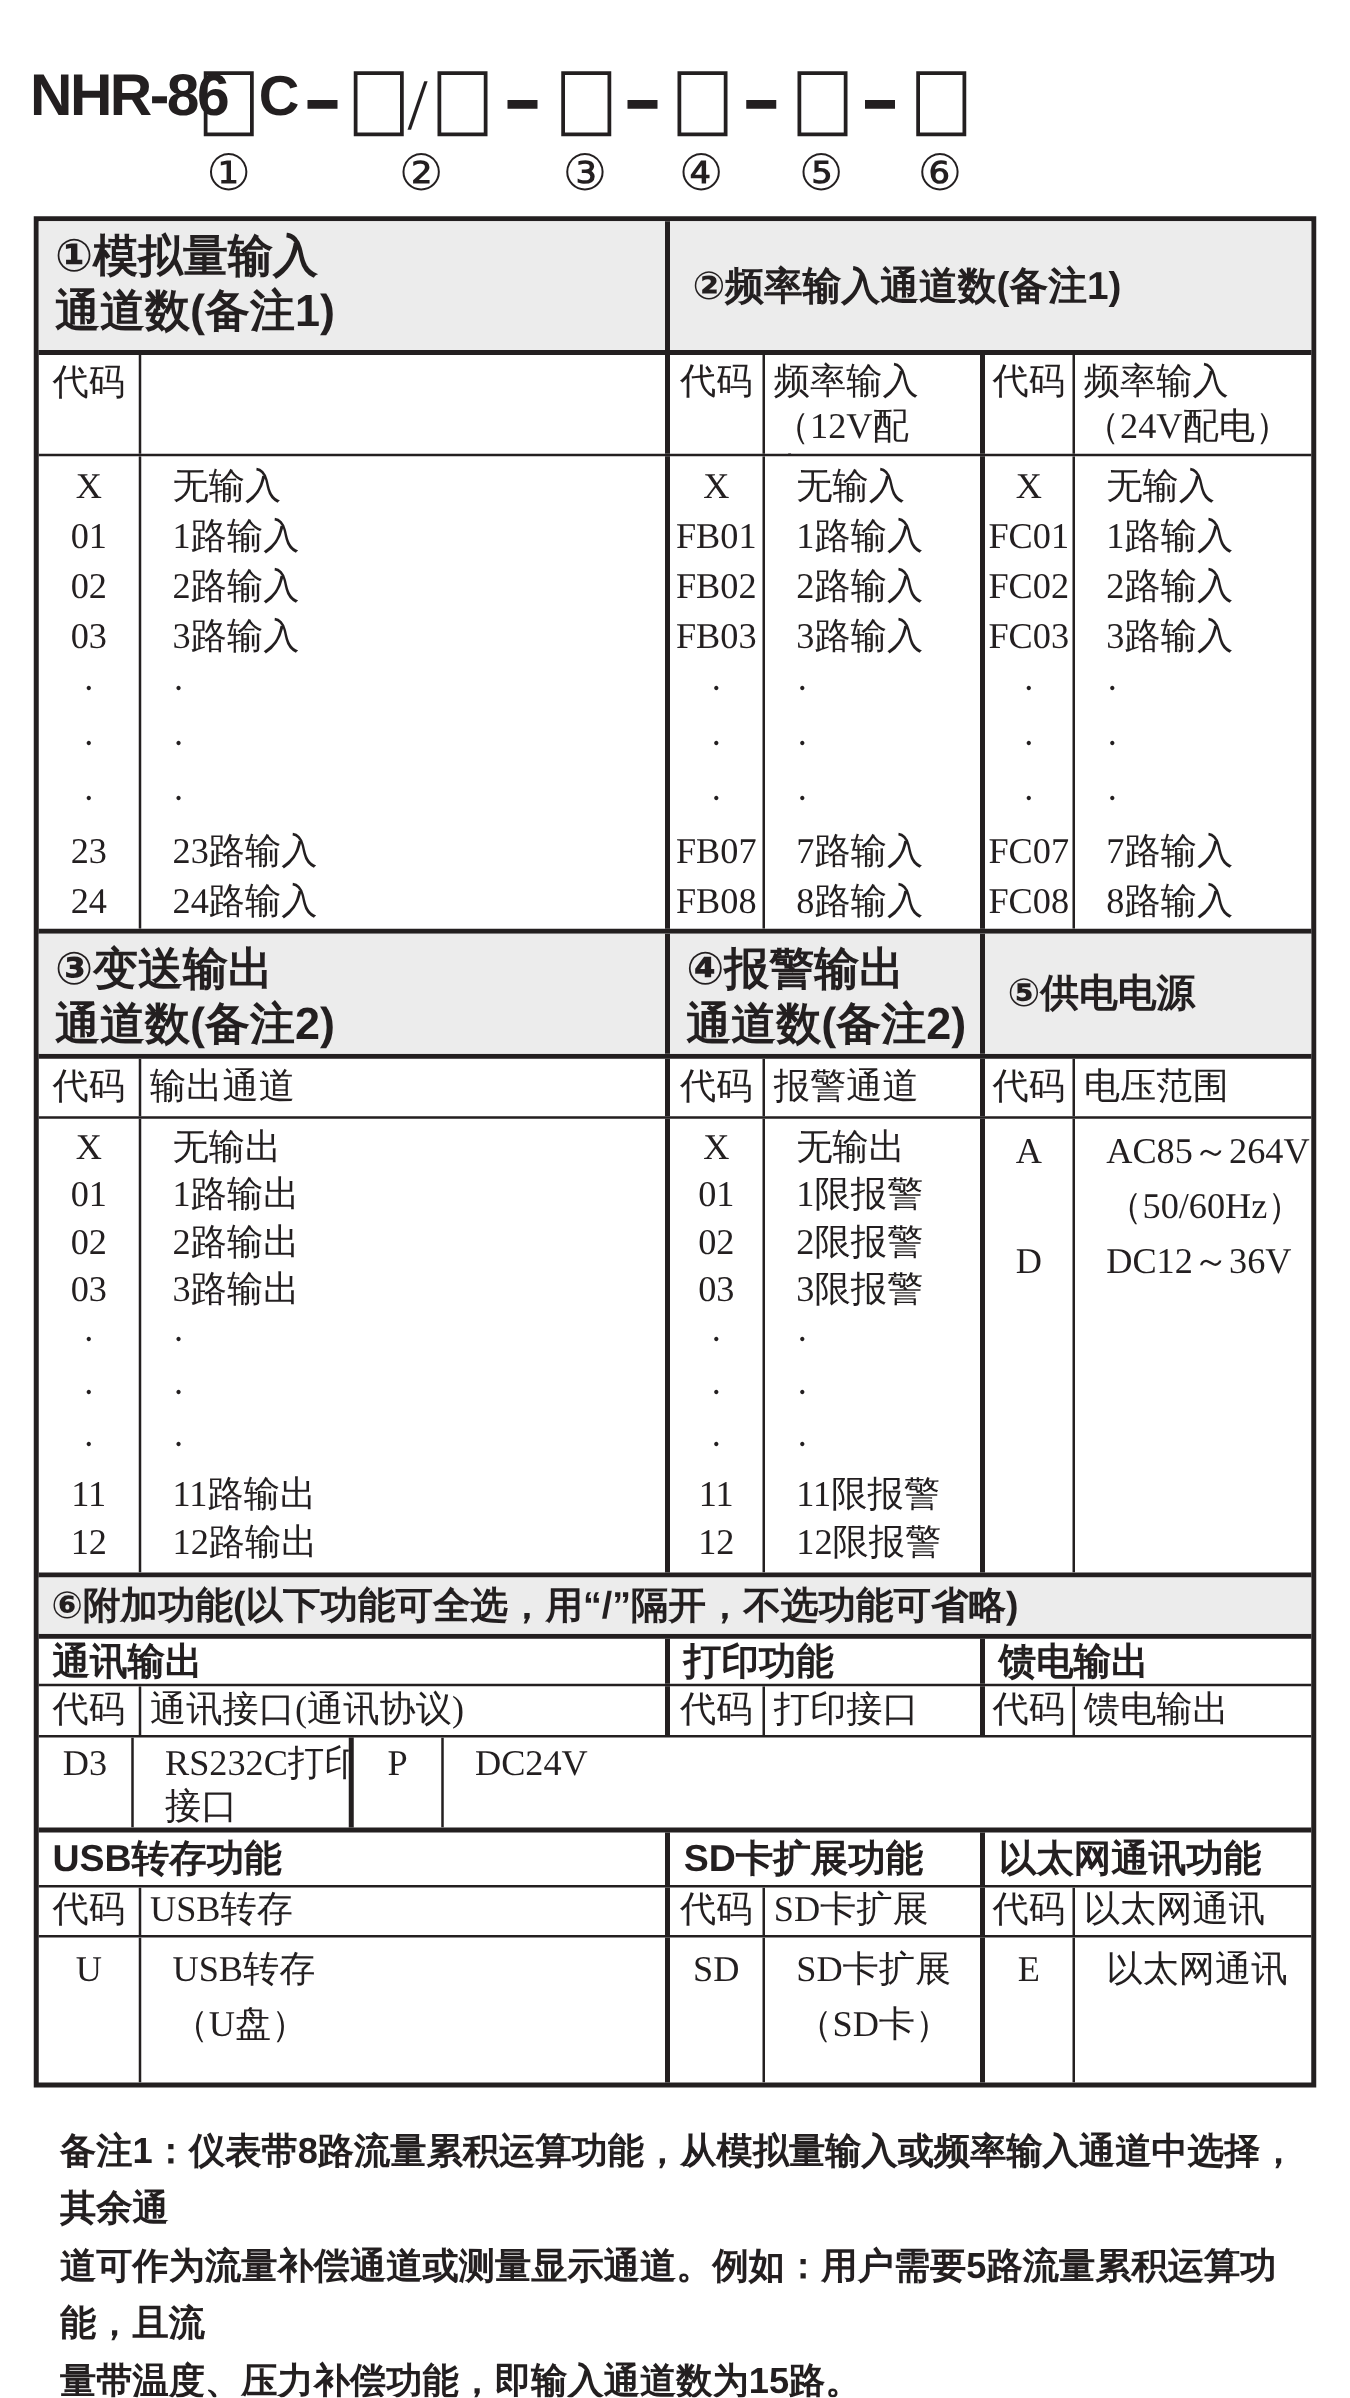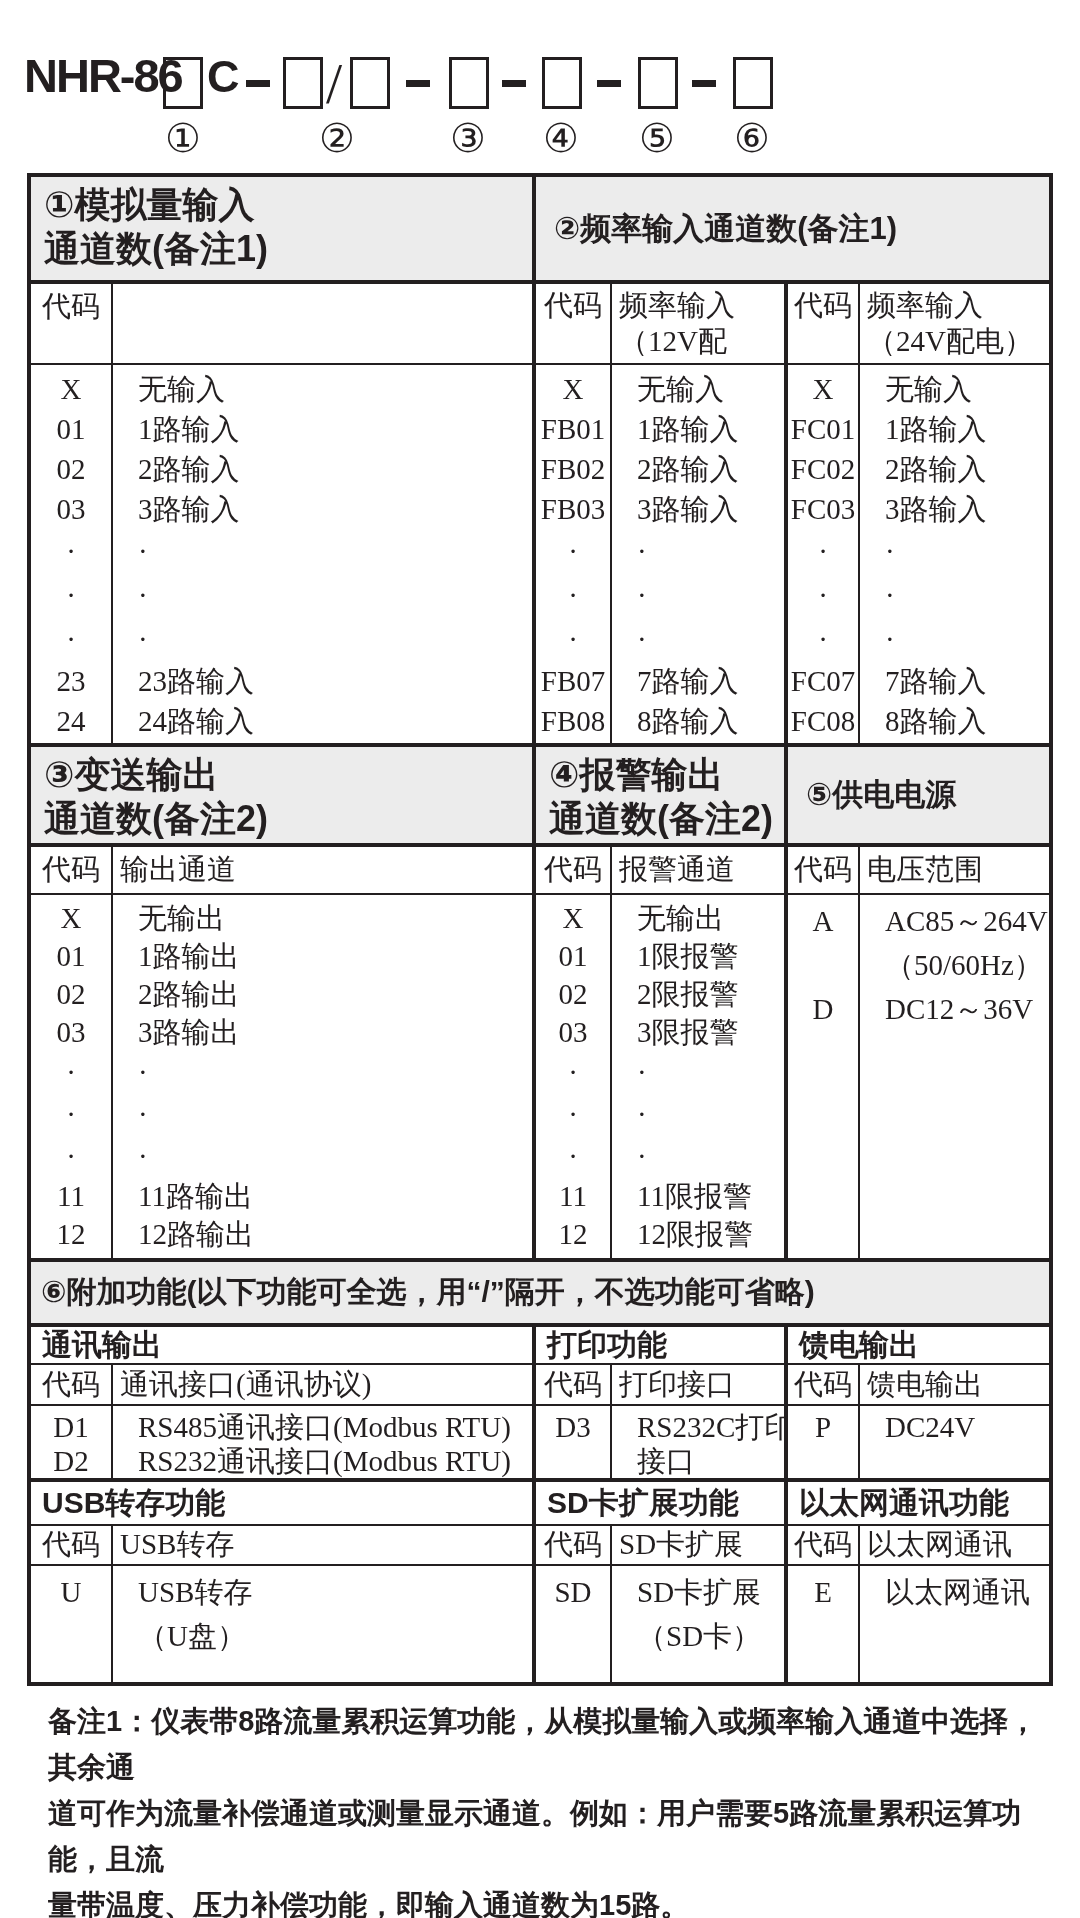--- a/index.html
+++ b/index.html
@@ -72,21 +72,21 @@
   .r44 .tcode,.r44 .tdesc>div{line-height:44px;}
   .r34 .tcode,.r34 .tdesc>div{line-height:34px;}
 
   
   .band-h1 .cell{height:103px;}
   .band-sub1 .cell{height:79px;}
   .band-d1 .cell{height:378px;}
   .band-h2 .cell{height:96px;}
   .band-sub2 .cell{height:46px;}
   .band-d2 .cell{height:363px;}
-  .band-h6 .cell{height:61px;}
+  .band-h6 .cell{height:45px;}
   .band-t1 .cell{height:36px;}
   .band-sub3 .cell{height:39px;}
   .band-d3 .cell{height:72px;}
   .band-t2 .cell{height:42px;}
   .band-sub4 .cell{height:38px;}
   .band-d4 .cell{height:116px;}
 
   .h6txt{display:flex;align-items:center;height:100%;padding-left:10px;
     font-family:"Liberation Sans","DejaVu Sans",sans-serif;font-weight:bold;font-size:30px;}
 
@@ -555,36 +555,20 @@
         <div class="sub">
           <div class="scode">代码</div>
           <div class="sdesc">
               <div>馈电输出</div>
             </div>
         </div>
       </div>
     </div>
 
     <div class="band band-d3 bt2">
-      <div class="cell cA">
-        <div class="rows r34">
-            <div class="trow">
-              <div class="tcode">D1</div>
-              <div class="tdesc">
-                <div>RS485通讯接口(Modbus RTU)</div>
-              </div>
-            </div>
-            <div class="trow">
-              <div class="tcode">D2</div>
-              <div class="tdesc">
-                <div>RS232通讯接口(Modbus RTU)</div>
-              </div>
-            </div>
-          </div>
-      </div>
       <div class="cell cB">
         <div class="rows r34">
             <div class="trow">
               <div class="tcode">D3</div>
               <div class="tdesc">
                 <div>RS232C打印</div>
                 <div>接口</div>
               </div>
             </div>
           </div>

